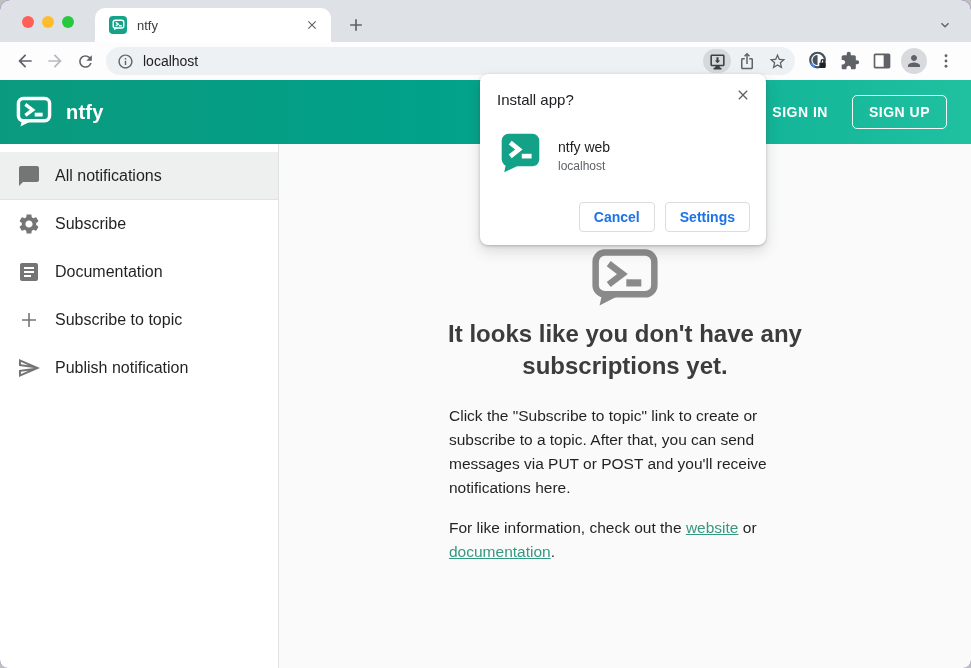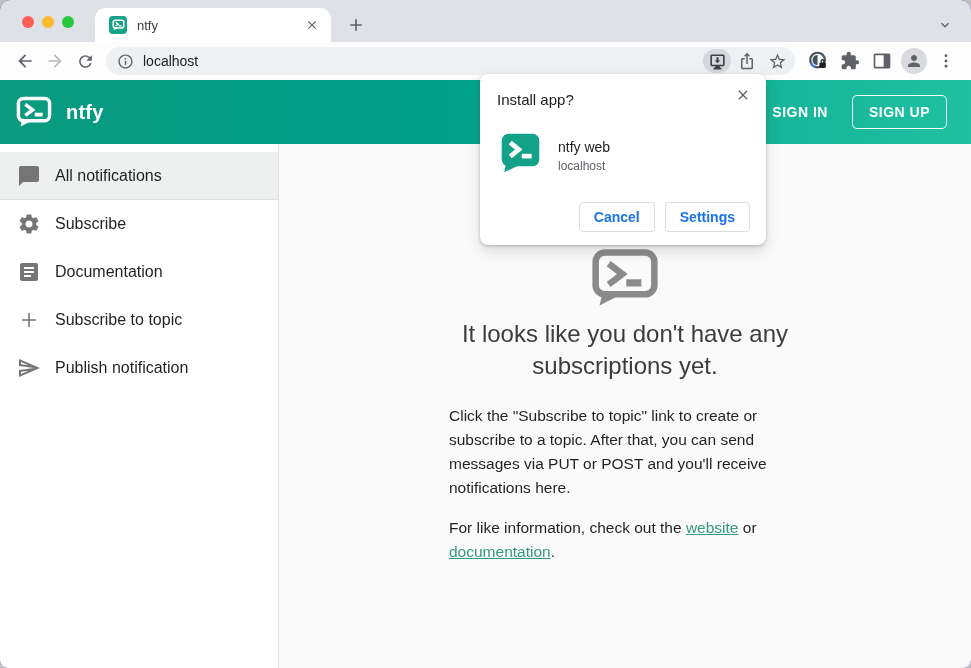--- a/index.html
+++ b/index.html
@@ -40,21 +40,21 @@
   
   .content { display:flex; height:524px; }
   .sidebar { width:279px; background:#fff; border-right:1px solid #e2e2e2; padding-top:8px; flex:none; }
   .side-item { height:48px; display:flex; align-items:center; padding-left:17px; cursor:pointer; }
   .side-item.selected { background:#edf0ef; border-bottom:1px solid #e2e2e2; }
   .side-icon { width:24px; height:24px; color:#757575; flex:none; }
   .side-label { margin-left:14px; font-size:16px; color:rgba(0,0,0,.87); }
 
   .main { flex:1; background:#fafafa; display:flex; flex-direction:column; align-items:center; }
   .empty-logo { margin-top:104px; width:68px; height:60px; color:#8a8a8a; }
-  .empty-heading { margin-top:10px; max-width:390px; font-size:24px; font-weight:400; line-height:32px; color:#3c3c3c; text-align:center; }
+  .empty-heading { margin-top:10px; max-width:390px; font-size:24px; font-weight:700; line-height:32px; color:#3c3c3c; text-align:center; }
   .empty-copy { width:352px; margin-top:22px; font-size:15.5px; line-height:24px; color:rgba(0,0,0,.87); text-align:left; }
   .empty-copy p + p { margin-top:16px; }
   .empty-copy a { color:#349980; text-decoration:underline; cursor:pointer; }
 
   
   .install-dialog { position:absolute; left:480px; top:74px; width:286px; height:171px; background:#fff; border-radius:8px;
     box-shadow:0 1px 3px rgba(60,64,67,.3), 0 6px 14px rgba(60,64,67,.18); z-index:60; }
   .dlg-title { position:absolute; left:17px; top:17px; font-size:15px; color:#202124; }
   .dlg-close { position:absolute; right:13px; top:11px; width:20px; height:20px; }
   .dlg-app { position:absolute; left:20px; top:58px; display:flex; align-items:flex-end; }

